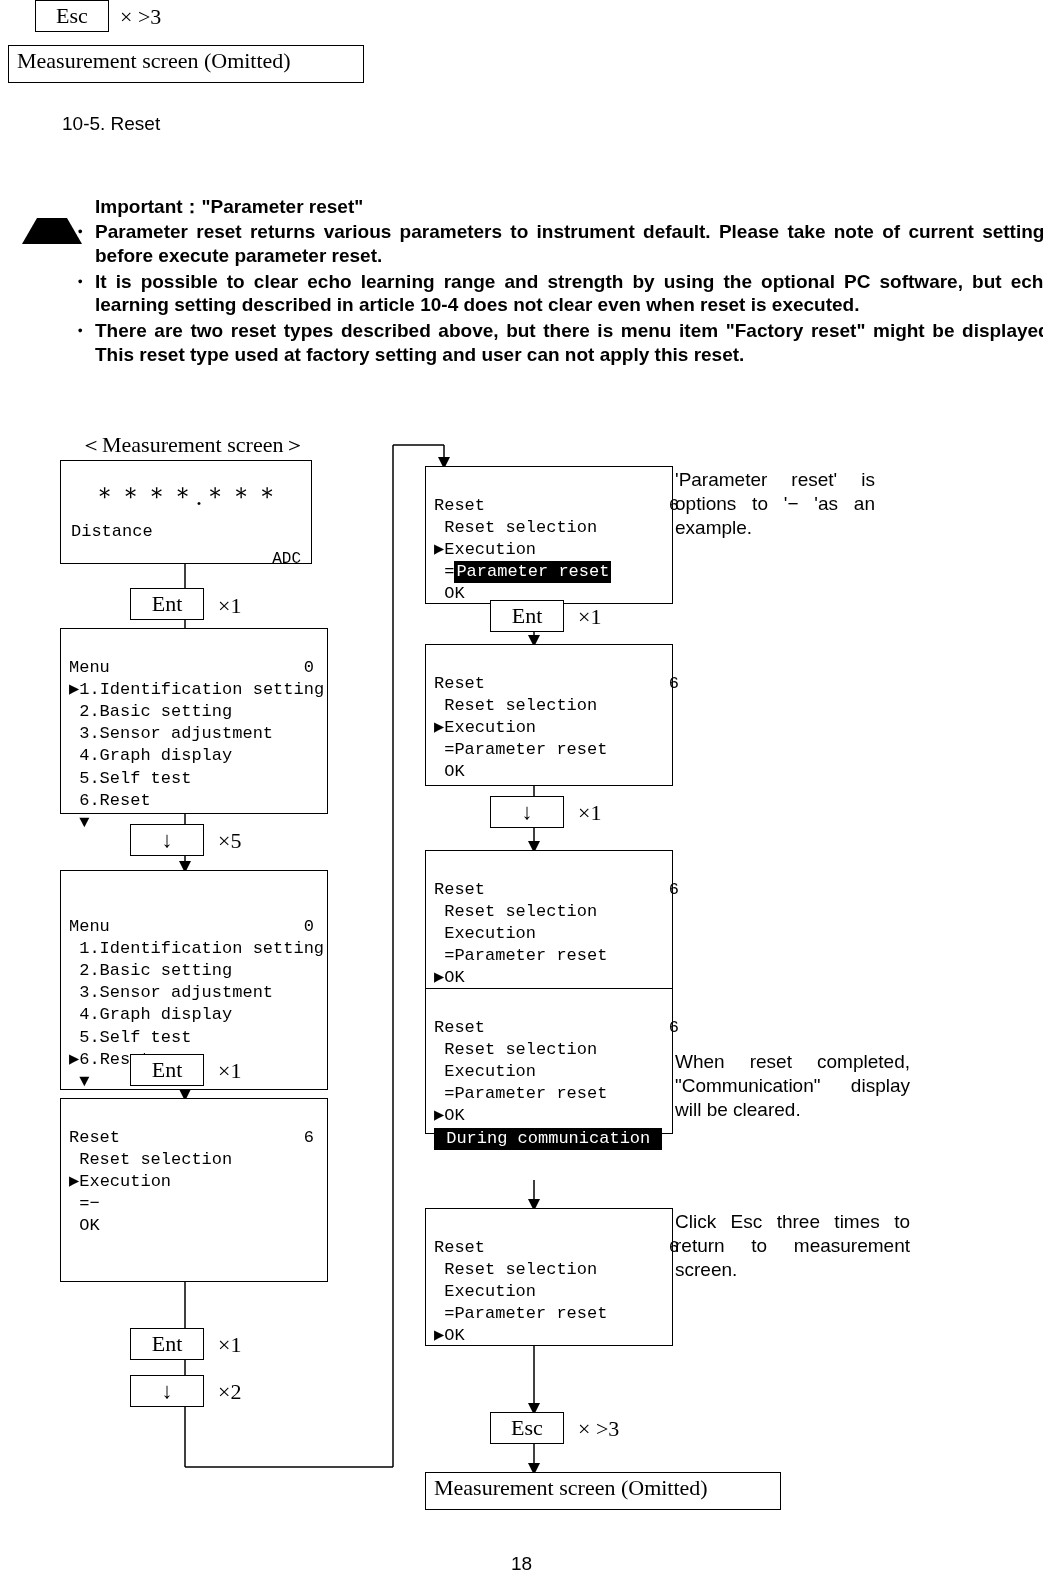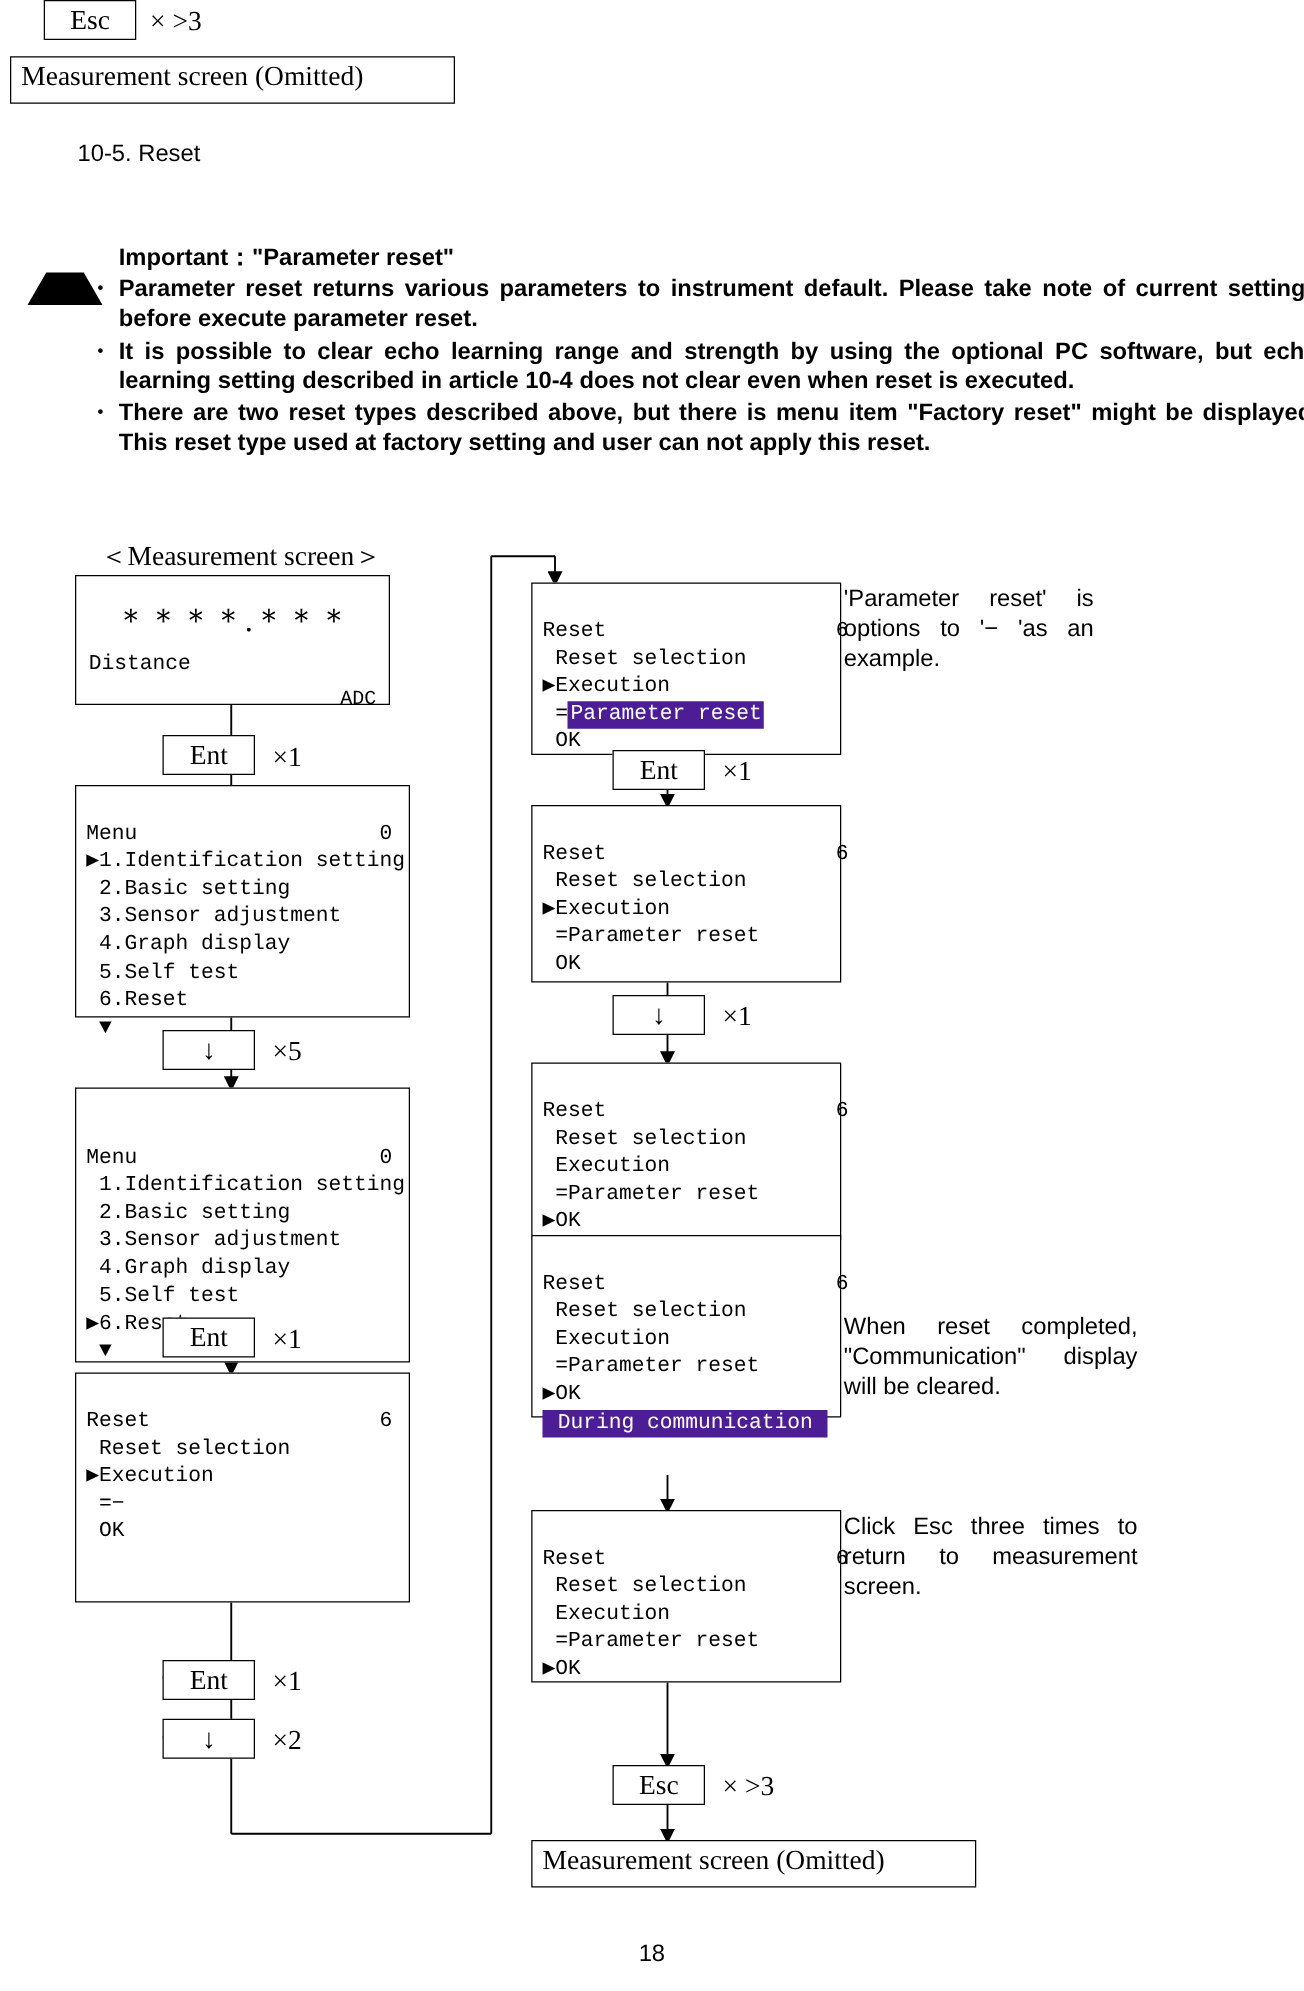--- a/index.html
+++ b/index.html
@@ -34,21 +34,21 @@
     white-space: pre;
   }
   .mono-small {
     font-family: "Courier New", monospace;
     font-size: 16px;
     line-height: 1.25;
     white-space: pre;
   }
   .inv {
     display: inline-block;
-    background: #4c1d95;
+    background: #000000;
     color: #fff;
     padding: 0 2px;
   }
   .warn-triangle {
     width: 30px; height: 26px;
     border-left: 15px solid transparent;
     border-right: 15px solid transparent;
     border-bottom: 26px solid #000;
     position: relative;
   }

